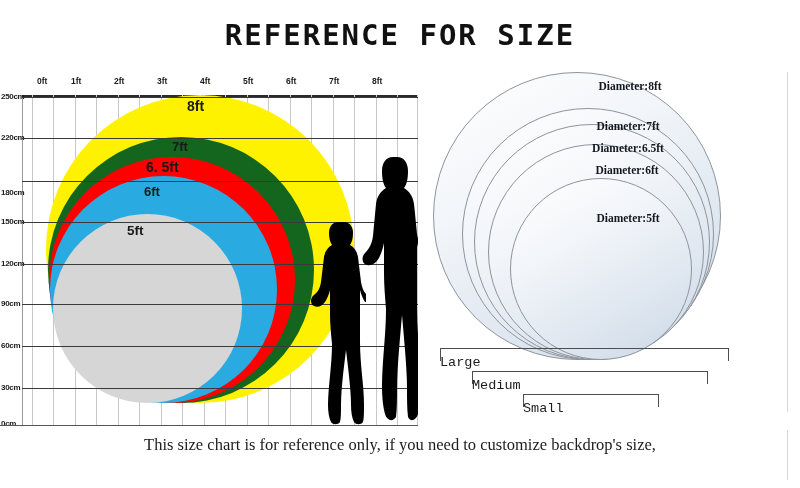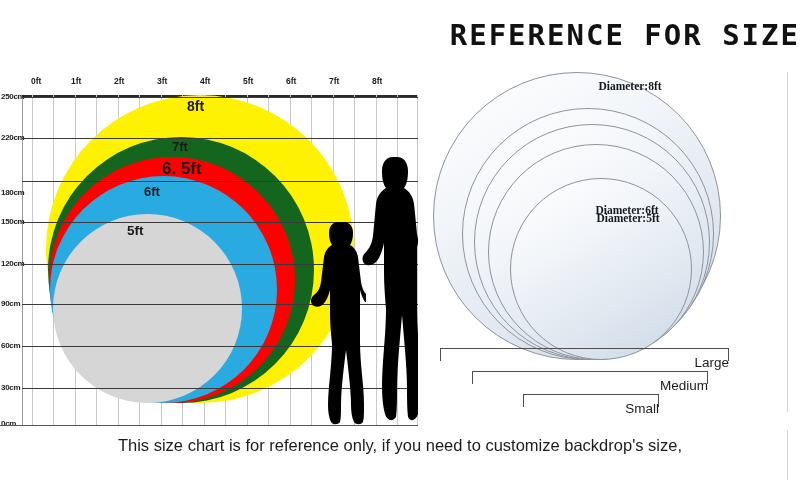--- a/index.html
+++ b/index.html
@@ -18,21 +18,21 @@
     background: #ffffff;
     overflow: hidden;
   }
 
   
   #title {
     position: absolute;
     left: 0;
     top: 18px;
     width: 800px;
-    text-align: right;
+    text-align: center;
     font-family: "DejaVu Sans Mono", monospace;
     font-size: 29px;
     font-weight: bold;
     letter-spacing: 2px;
     color: #111111;
     white-space: nowrap;
   }
 
   
   #left-chart {
@@ -155,40 +155,40 @@
   .bracket-flip {
     position: absolute;
     box-sizing: border-box;
     border-left: 1.6px solid #4e4e4e;
     border-right: 1.6px solid #4e4e4e;
     border-top: 1.6px solid #4e4e4e;
     border-bottom: none;
   }
   .bracket-label {
     position: absolute;
-    font-family: Liberation Sans, sans-serif;
+    font-family: Liberation Mono, monospace;
     font-size: 13.5px;
     color: #1c1c1c;
-    text-align: right;
+    text-align: left;
     white-space: nowrap;
   }
 
   
   #caption {
     position: absolute;
     left: 0;
     top: 432px;
     width: 800px;
     text-align: center;
     font-family: "Liberation Sans", sans-serif;
     font-size: 16.5px;
     color: #1c1c1c;
     line-height: 26px;
   }
-  #caption div { white-space: nowrap; }
+  #caption div { white-space: nowrap; font-family: Liberation Serif, serif; }
 
   #right-edge-rule {
     position: absolute;
     left: 787px;
     top: 72px;
     width: 1px;
     height: 340px;
     background: #d8d8d8;
   }
   #right-edge-rule2 {
@@ -216,21 +216,21 @@
     <div class="ylab" style="top:92px">250cm</div>
     <div class="ylab" style="top:133px">220cm</div>
     <div class="ylab" style="top:188px">180cm</div>
     <div class="ylab" style="top:217px">150cm</div>
     <div class="ylab" style="top:259px">120cm</div>
     <div class="ylab" style="top:299px">90cm</div>
     <div class="ylab" style="top:341px">60cm</div>
     <div class="ylab" style="top:383px">30cm</div>
     <div class="ylab" style="top:419px">0cm</div>
 
-    <div class="xlab" style="left:31px">0ft</div>
+    <div class="xlab" style="left:37px">0ft</div>
     <div class="xlab" style="left:71px">1ft</div>
     <div class="xlab" style="left:114px">2ft</div>
     <div class="xlab" style="left:157px">3ft</div>
     <div class="xlab" style="left:200px">4ft</div>
     <div class="xlab" style="left:243px">5ft</div>
     <div class="xlab" style="left:286px">6ft</div>
     <div class="xlab" style="left:329px">7ft</div>
     <div class="xlab" style="left:372px">8ft</div>
 
     <div id="left-chart">
@@ -266,21 +266,21 @@
         <div class="hgrid" style="top:43px"></div>
         <div class="hgrid" style="top:86px"></div>
         <div class="hgrid" style="top:127px"></div>
         <div class="hgrid" style="top:169px"></div>
         <div class="hgrid" style="top:209px"></div>
         <div class="hgrid" style="top:251px"></div>
         <div class="hgrid" style="top:293px"></div>
 
         <div class="circle-label" style="left:165px; top:3px;   font-size:14px;">8ft</div>
         <div class="circle-label" style="left:150px; top:44px;  font-size:13px;">7ft</div>
-        <div class="circle-label" style="left:140px; top:64px;  font-size:17px;">6. 5ft</div>
+        <div class="circle-label" style="left:124px; top:64px;  font-size:14px;">6. 5ft</div>
         <div class="circle-label" style="left:122px; top:89px;  font-size:13px;">6ft</div>
         <div class="circle-label" style="left:105px; top:128px; font-size:13.5px;">5ft</div>
 
         <svg class="silhouette" style="left:288px; top:125px;" width="56" height="205" viewBox="0 0 56 205">
           <path fill="#000000" d="M28 2 C22 2 19 7 19 13 C19 18 20 22 22 25
             C18 27 15 31 14 37 C13 45 12 54 11 62
             C10 68 8 72 4 75 C0 78 0 84 4 86 C8 88 12 86 15 82
             C17 79 19 74 20 70 C20 78 20 86 20 94
             C20 104 21 114 22 124 C22 134 21 145 20 156
             C19 166 18 176 18 185 C18 192 19 198 21 202
@@ -323,21 +323,23 @@
 
   <div id="right-diagram">
 
     <div class="disc" style="left:3px;  top:12px;  width:288px; height:288px;"></div>
     <div class="disc" style="left:32px; top:48px;  width:252px; height:252px;"></div>
     <div class="disc" style="left:44px; top:64px;  width:236px; height:236px;"></div>
     <div class="disc" style="left:58px; top:84px;  width:216px; height:216px;"></div>
     <div class="disc" style="left:80px; top:118px; width:182px; height:182px;"></div>
 
     <div class="disc-label" style="left:125px; top:20px;  width:150px;">Diameter:8ft</div>
-    <div class="disc-label" style="left:122px; top:104px; width:150px;margin-top:40px;">Diameter:6ft</div>
+    <div class="disc-label" style="left:123px; top:60px;  width:150px;">Diameter:7ft</div>
+    <div class="disc-label" style="left:122px; top:82px;  width:152px;">Diameter:6.5ft</div>
+    <div class="disc-label" style="left:122px; top:104px; width:150px;">Diameter:6ft</div>
     <div class="disc-label" style="left:123px; top:152px; width:150px;">Diameter:5ft</div>
   </div>
 
   <div class="bracket-flip" style="left:440px; top:348px; width:289px; height:13px;"></div>
   <div class="bracket-label" style="left:440px; top:355px; width:289px;">Large</div>
 
   <div class="bracket-flip" style="left:472px; top:371px; width:236px; height:13px;"></div>
   <div class="bracket-label" style="left:472px; top:378px; width:236px;">Medium</div>
 
   <div class="bracket-flip" style="left:523px; top:394px; width:136px; height:13px;"></div>

